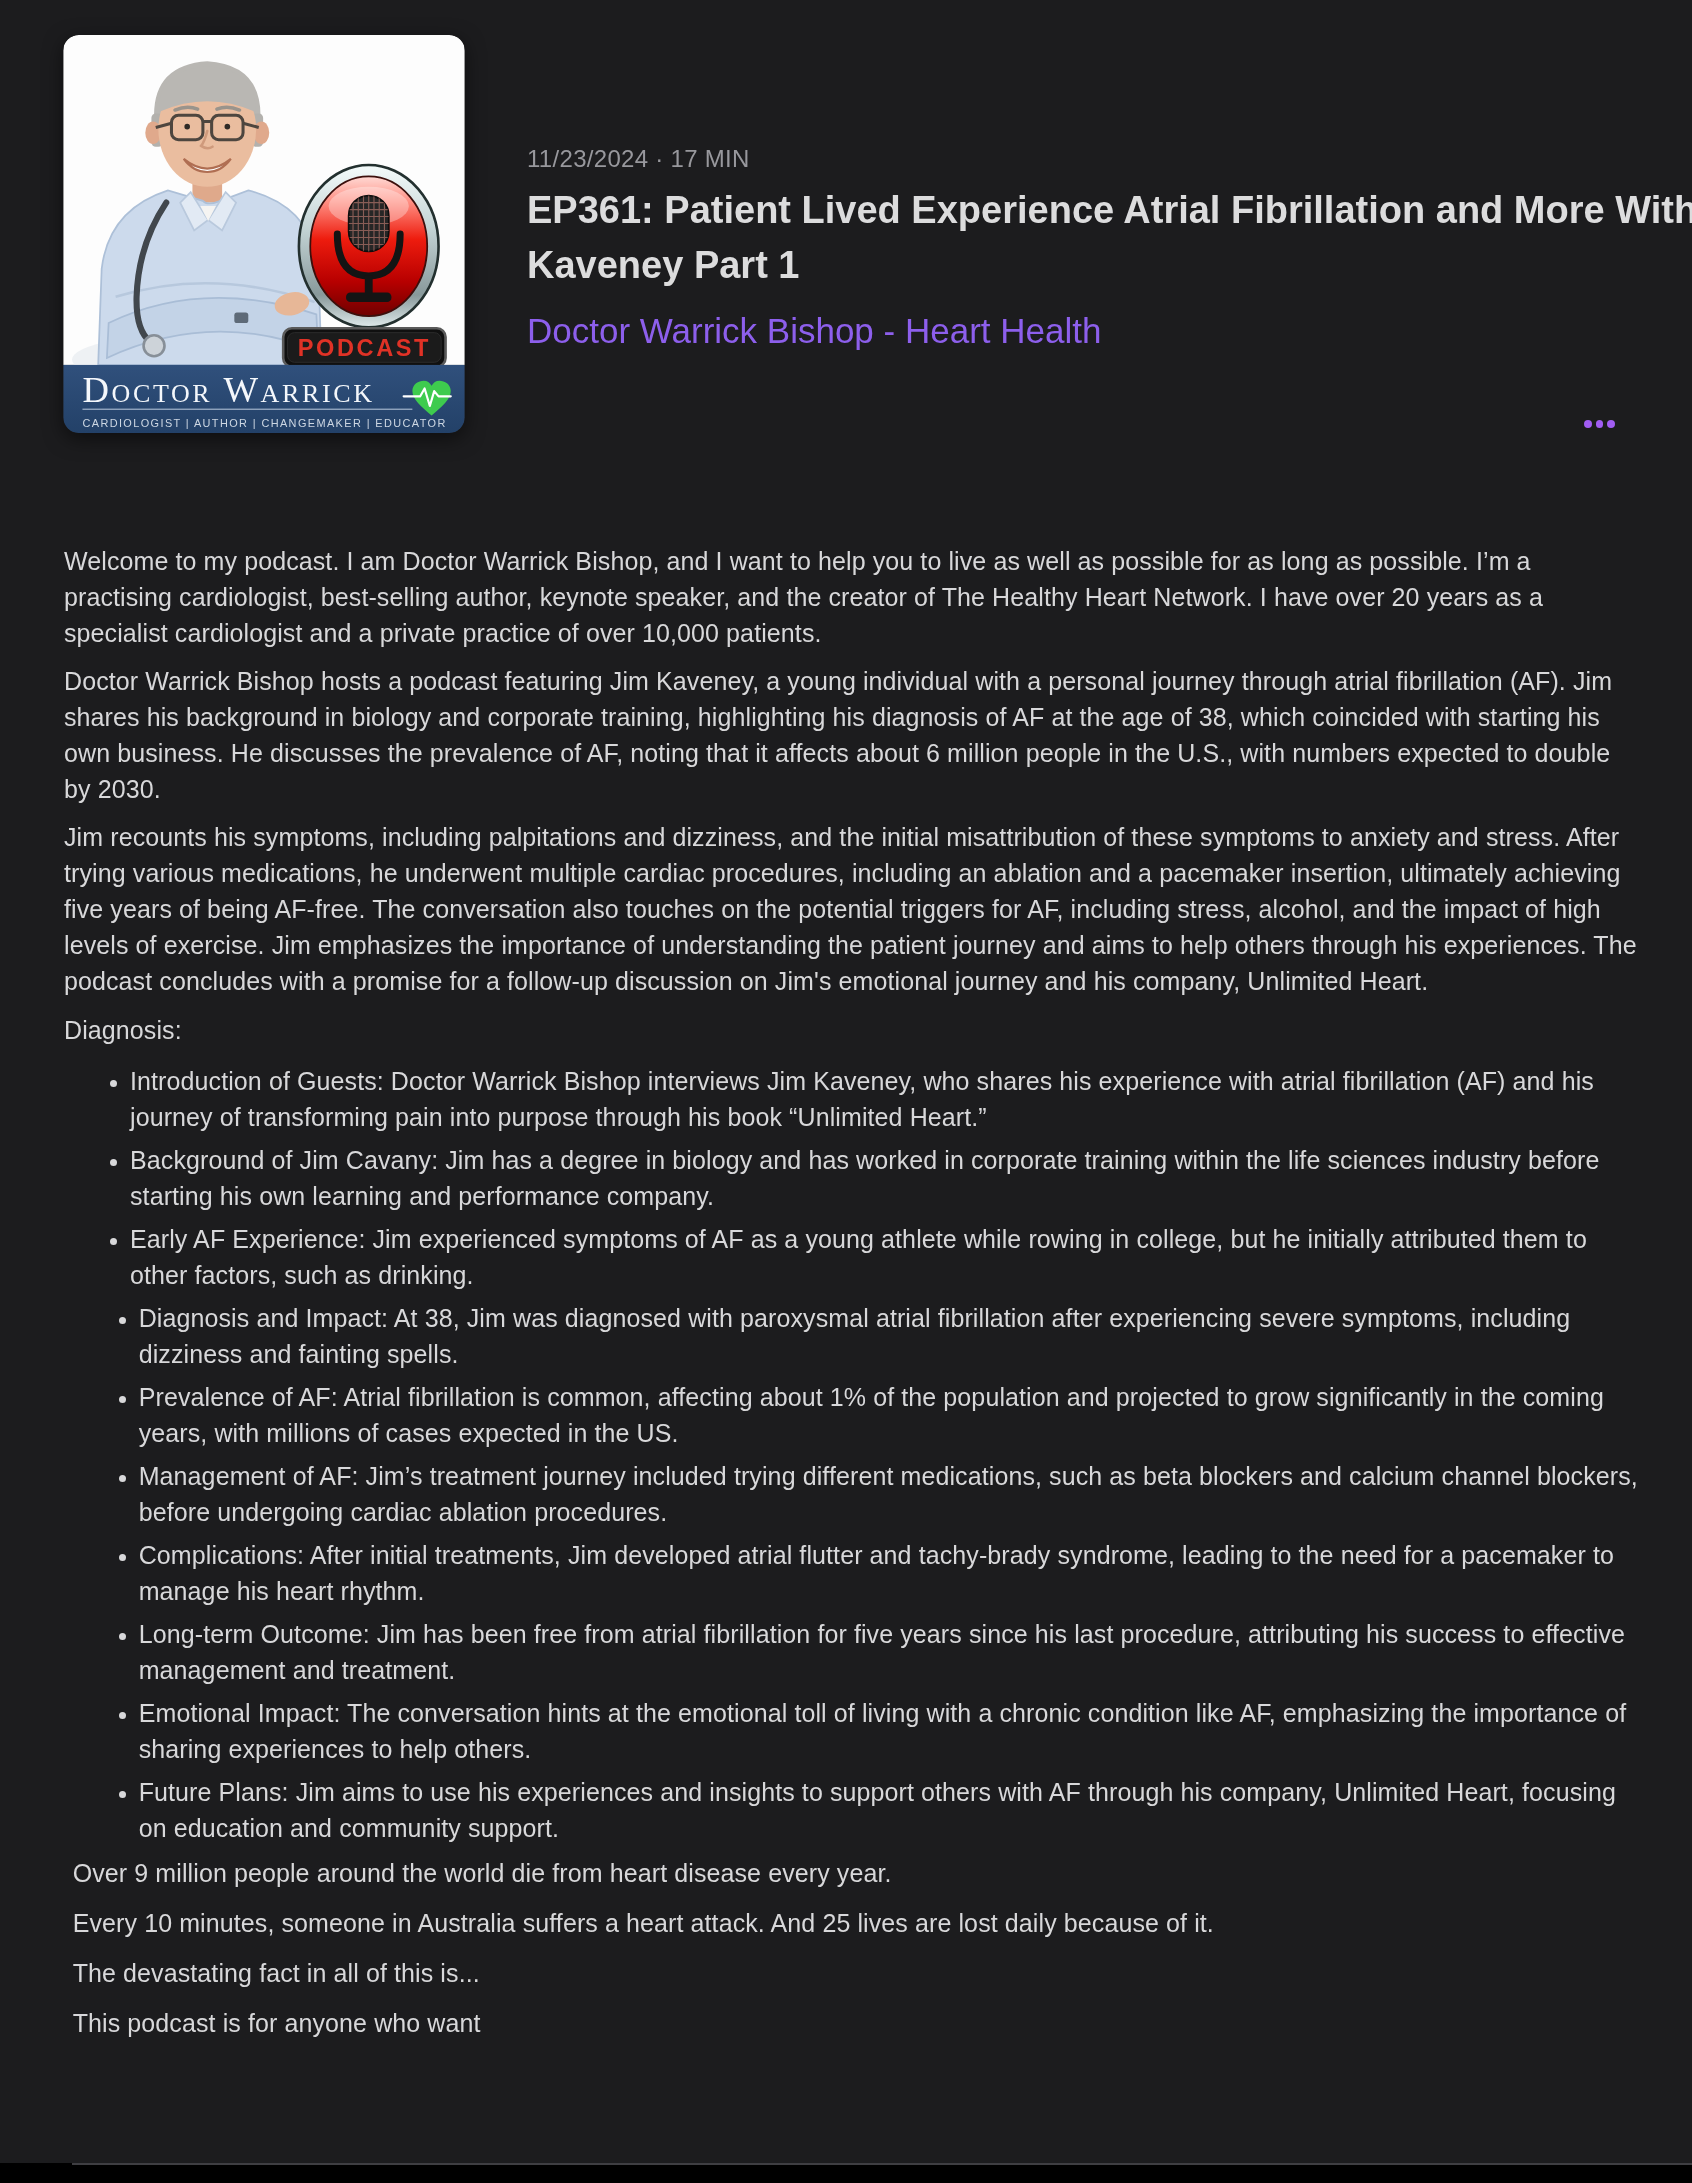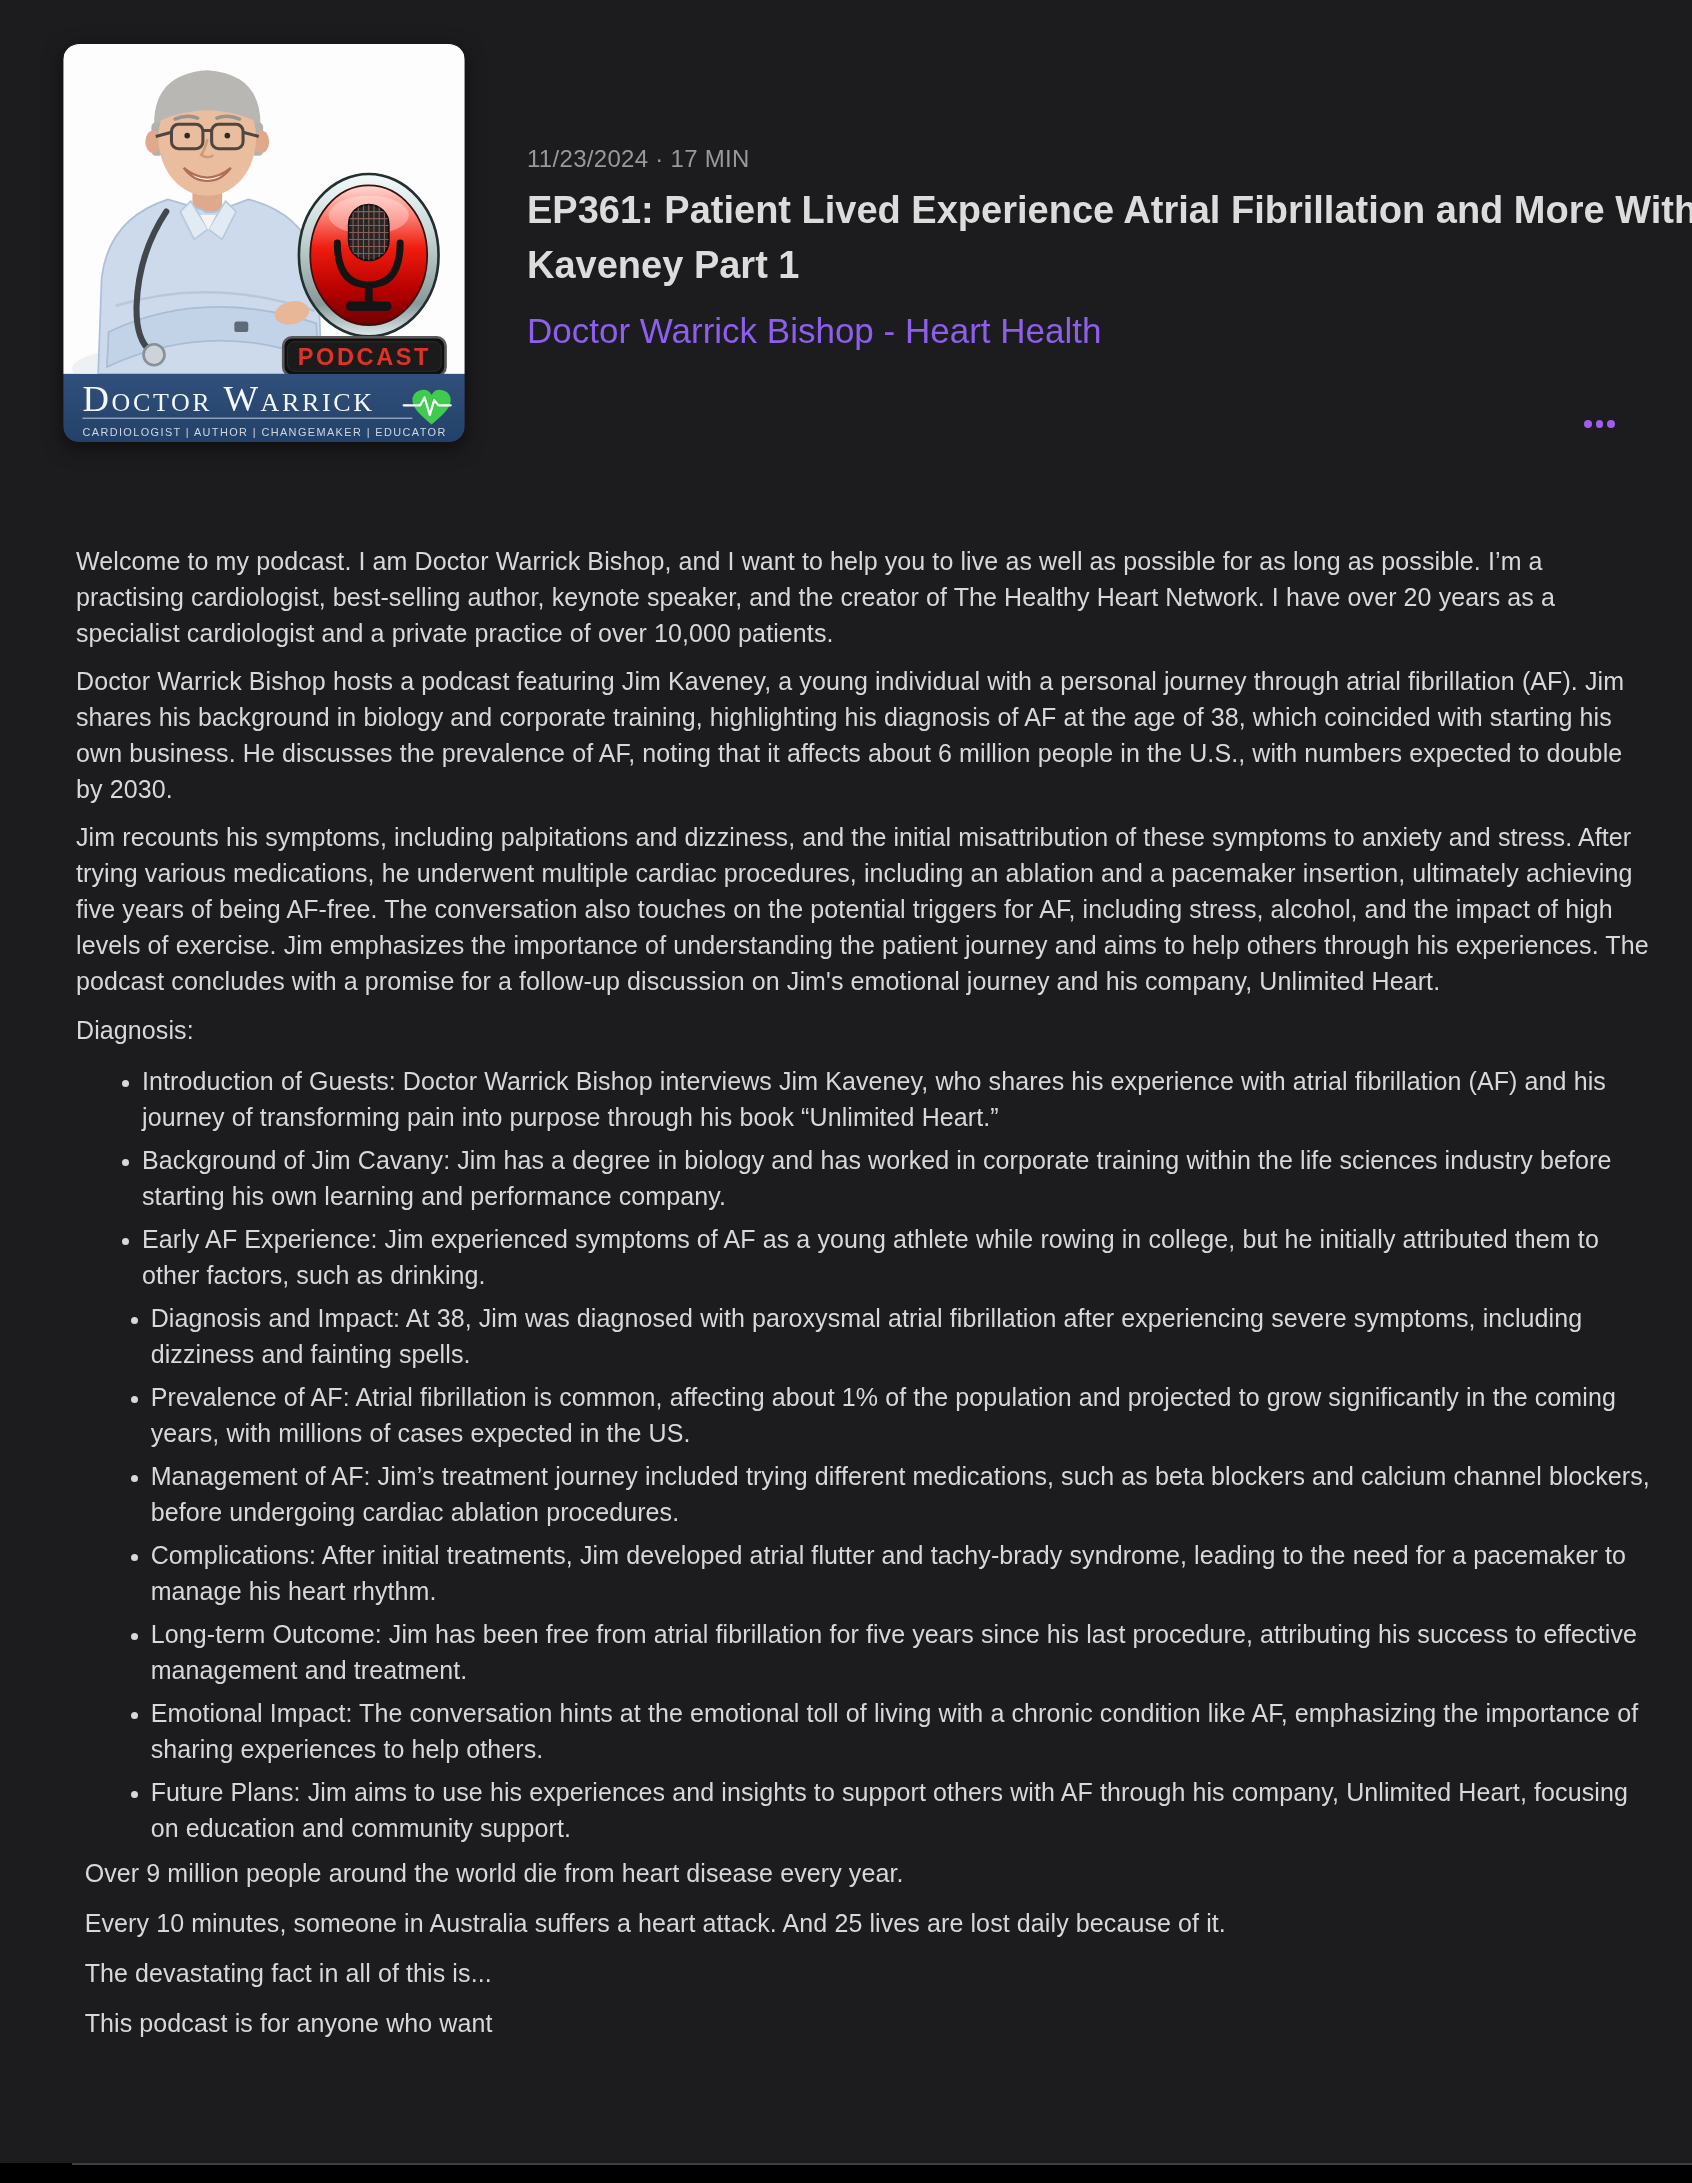--- a/index.html
+++ b/index.html
@@ -12,21 +12,21 @@
   .screen{
     position:absolute;left:0;top:0;width:1693px;height:2163px;
     background:#1c1c1e;
   }
   .bottom-divider{
     position:absolute;left:72px;right:0;top:2163px;height:1.7px;
     background:#3e3e42;
   }
   
   .artwork{
-    position:absolute;left:63px;top:44px;width:402px;height:398px;
+    position:absolute;left:63px;top:35px;width:402px;height:398px;
     border-radius:15.7px;overflow:hidden;
     box-shadow:0 5.2px 19px rgba(0,0,0,.5);
   }
   .artwork svg{display:block;}
   .header-text{
     position:absolute;left:527px;top:147px;width:1153px;
   }
   .date-line{
     font-size:24px;line-height:24.5px;font-weight:500;
     color:#98989d;letter-spacing:0.3px;
@@ -46,21 +46,21 @@
     display:flex;align-items:center;gap:0;
     background:none;border:0;padding:5.2px;cursor:pointer;
   }
   .more-icon{display:flex;gap:3.5px;}
   .more-icon .dot{
     width:7.9px;height:7.9px;border-radius:50%;
     background:#a15df2;
   }
   
   .description{
-    position:absolute;left:76px;top:543px;width:1577px;
+    position:absolute;left:64px;top:543px;width:1577px;
     font-size:25px;line-height:36px;color:#d8d8da;
     letter-spacing:0.1px;
   }
   .para{margin:0 0 12.2px;}
   .heading{margin:3.5px 0 0;}
   .takeaways{
     margin:15.7px 0 8.7px;padding-left:66px;
     list-style:disc;
   }
   .takeaway{margin:0 0 7px;}

